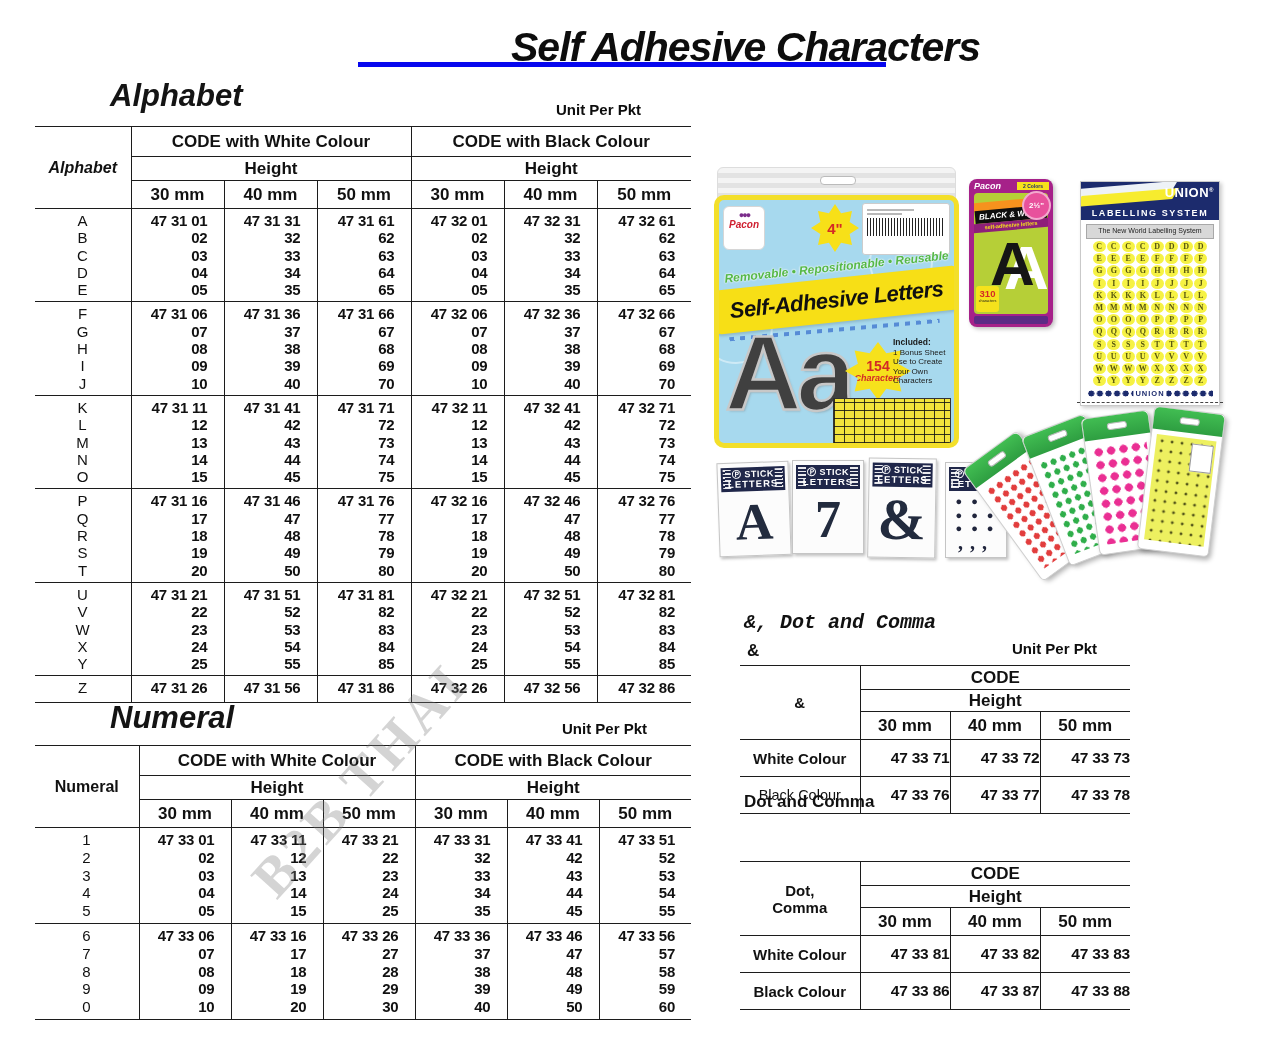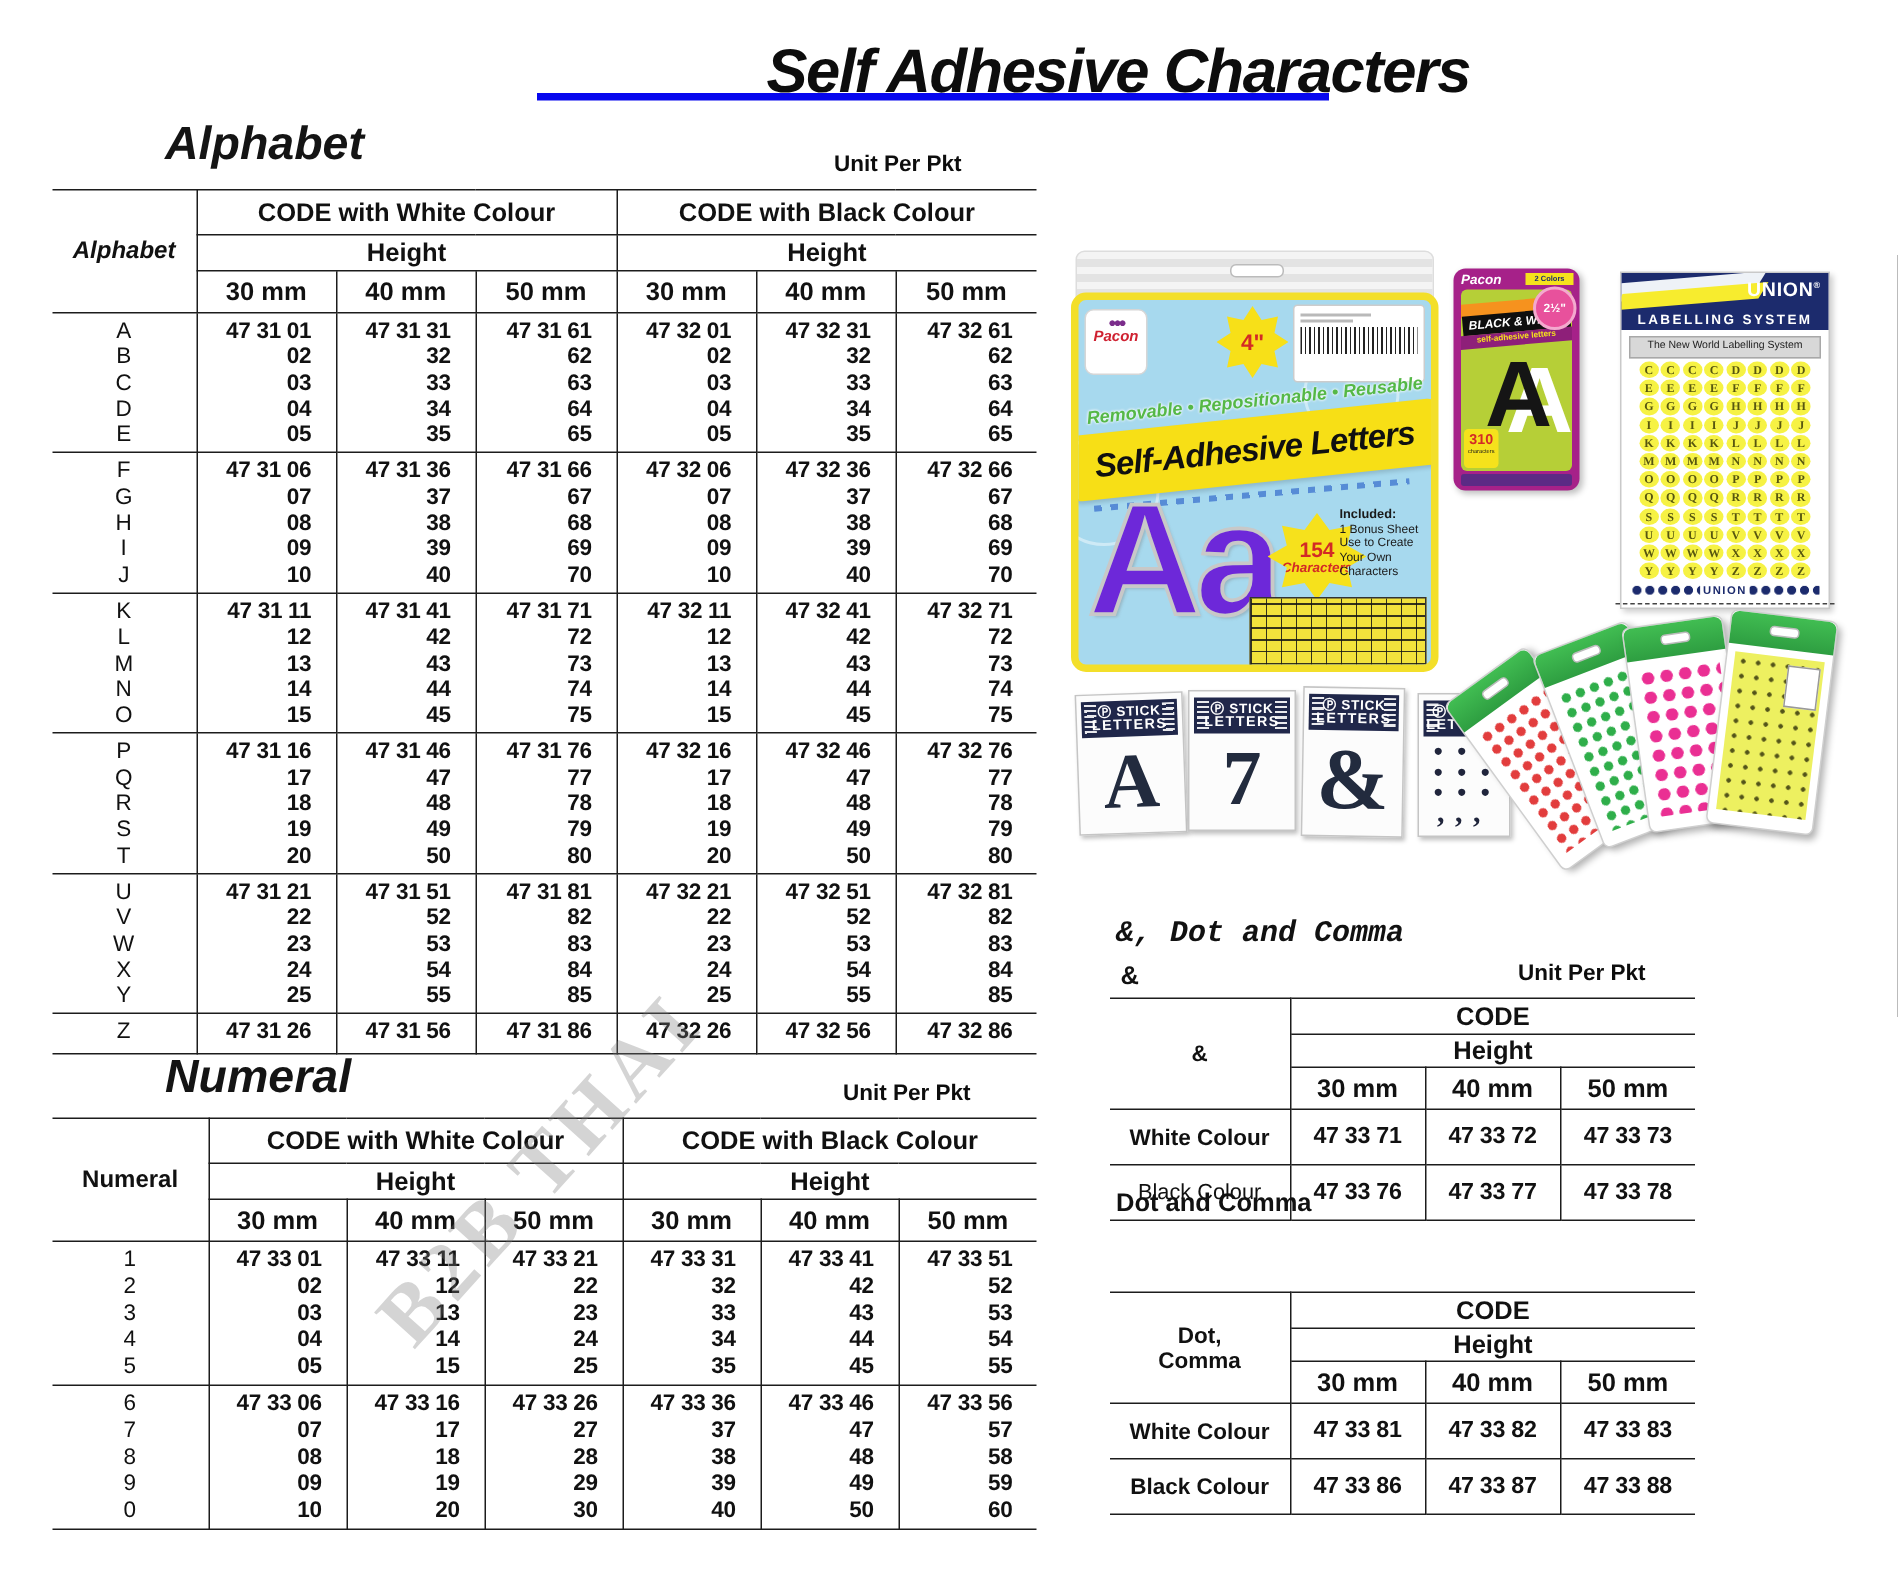--- a/index.html
+++ b/index.html
@@ -30,21 +30,21 @@
         font-weight:400;letter-spacing:.5px;}
   .code{white-space:pre-line;text-align:right;font-size:15px;font-weight:700;line-height:17.3px;
         padding:3px 16px 3px 0 !important;letter-spacing:-0.2px;}
   .num .lets,.num .code{line-height:17.8px;}
   table.amp{border-collapse:collapse;table-layout:fixed;}
   table.amp td{border:1.6px solid #1c1c1c;padding:0;vertical-align:middle;}
   table.amp tr td:first-child{border-left:none;}
   table.amp tr td:last-child{border-right:none;}
   .alabel{font-size:15px;font-weight:700;text-align:center;}
   .alabel.lt{font-weight:400;font-size:14.5px;}
-  .aval{font-size:15.5px;font-weight:700;text-align:center;letter-spacing:-0.2px;}
+  .aval{font-size:15.5px;font-weight:700;text-align:right;letter-spacing:-0.2px;}
 
   
   .watermark{left:205px;top:748px;width:310px;text-align:center;transform:rotate(-48deg);
              font-family:"Liberation Serif",serif;font-weight:700;font-size:56px;letter-spacing:4px;
              color:rgba(125,125,125,0.33);white-space:nowrap;pointer-events:none;}
 
   
   .p1{left:711px;top:167px;width:251px;height:283px;}
   .bag-top{position:absolute;left:6px;top:0;right:6px;height:32px;border-radius:6px 6px 0 0;
            background:repeating-linear-gradient(180deg,#f4f4f4 0 5px,#e3e3e3 5px 10px);
@@ -69,21 +69,21 @@
   .p1-tag{position:absolute;left:0;right:0;top:60px;text-align:center;transform:rotate(-6deg);
           color:#55b847;font-size:12px;font-weight:700;font-style:italic;
           text-shadow:0 0 2px #fff,0 0 2px #fff;}
   .p1-band{position:absolute;left:-12px;right:-12px;top:78px;height:44px;background:#f7df16;
            transform:rotate(-6deg);border-radius:14px/26px;box-shadow:0 2px 3px rgba(0,0,0,.15);
            display:flex;align-items:center;justify-content:center;}
   .p1-band-text{font-size:22px;font-weight:700;font-style:italic;color:#101010;letter-spacing:-0.5px;}
   .p1-squiggle{position:absolute;left:10px;right:14px;top:128px;height:4px;transform:rotate(-5deg);
                background:repeating-linear-gradient(90deg,#2b62c9 0 5px,transparent 5px 11px);opacity:.65;}
   .p1-sample{position:absolute;left:6px;top:118px;font-size:106px;line-height:1.05;font-weight:700;
-             color:#6d28d9;letter-spacing:-5px;-webkit-text-stroke:2.5px #c8c8c8;
+             color:#404040;letter-spacing:-5px;-webkit-text-stroke:2.5px #c8c8c8;
              text-shadow:2px 2px 2px rgba(120,120,120,.35);}
   .p1-star154{position:absolute;left:126px;top:142px;width:66px;height:58px;background:#f6e11c;
               display:flex;flex-direction:column;align-items:center;justify-content:center;}
   .p1-154{font-size:14px;font-weight:700;color:#d32a26;line-height:13px;}
   .p1-154b{font-size:9px;font-weight:700;font-style:italic;color:#d32a26;}
   .p1-inc{position:absolute;left:174px;top:138px;width:58px;font-size:8px;line-height:9.5px;color:#1a1a1a;}
   .p1-inc-title{font-weight:700;font-size:8.5px;}
   .p1-inc-lines{white-space:pre-line;}
   .p1-mini{position:absolute;left:114px;top:198px;width:116px;height:44px;background:#f2e23c;
            border:1px solid #333;

